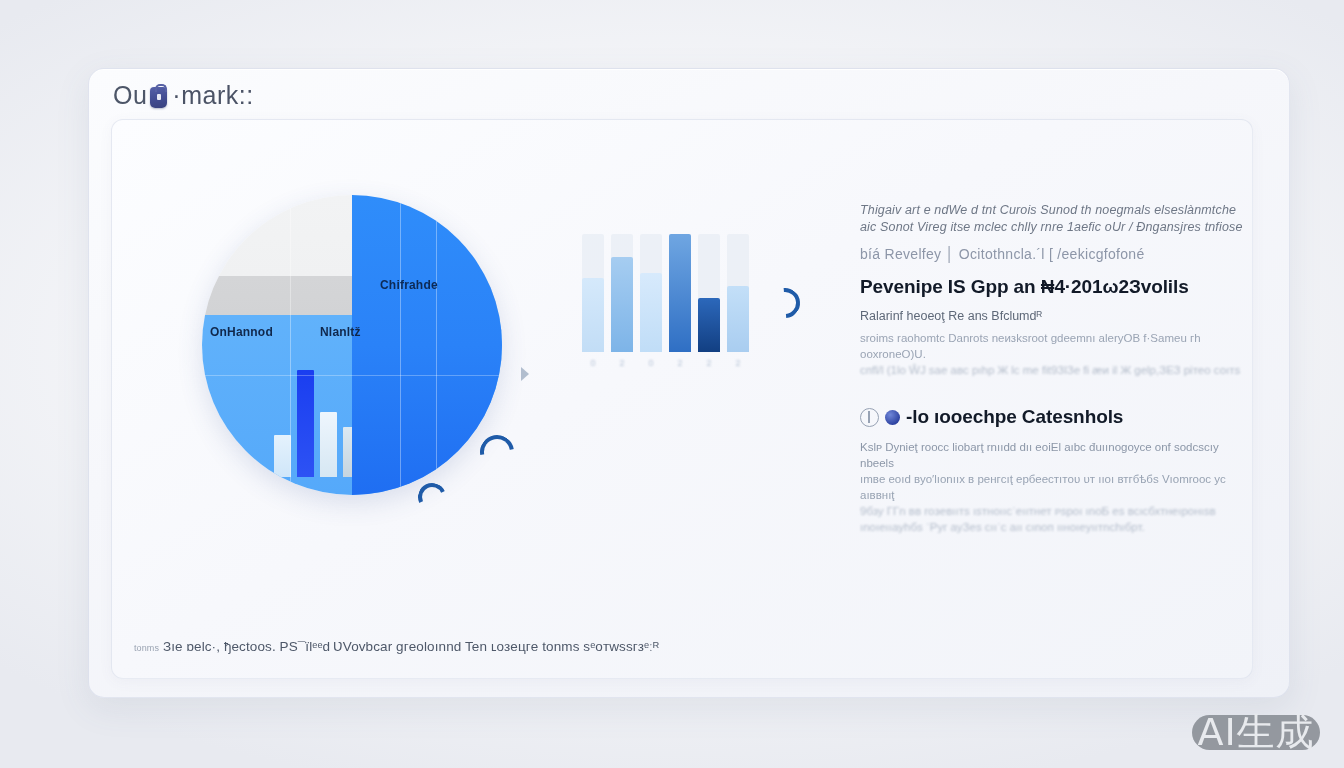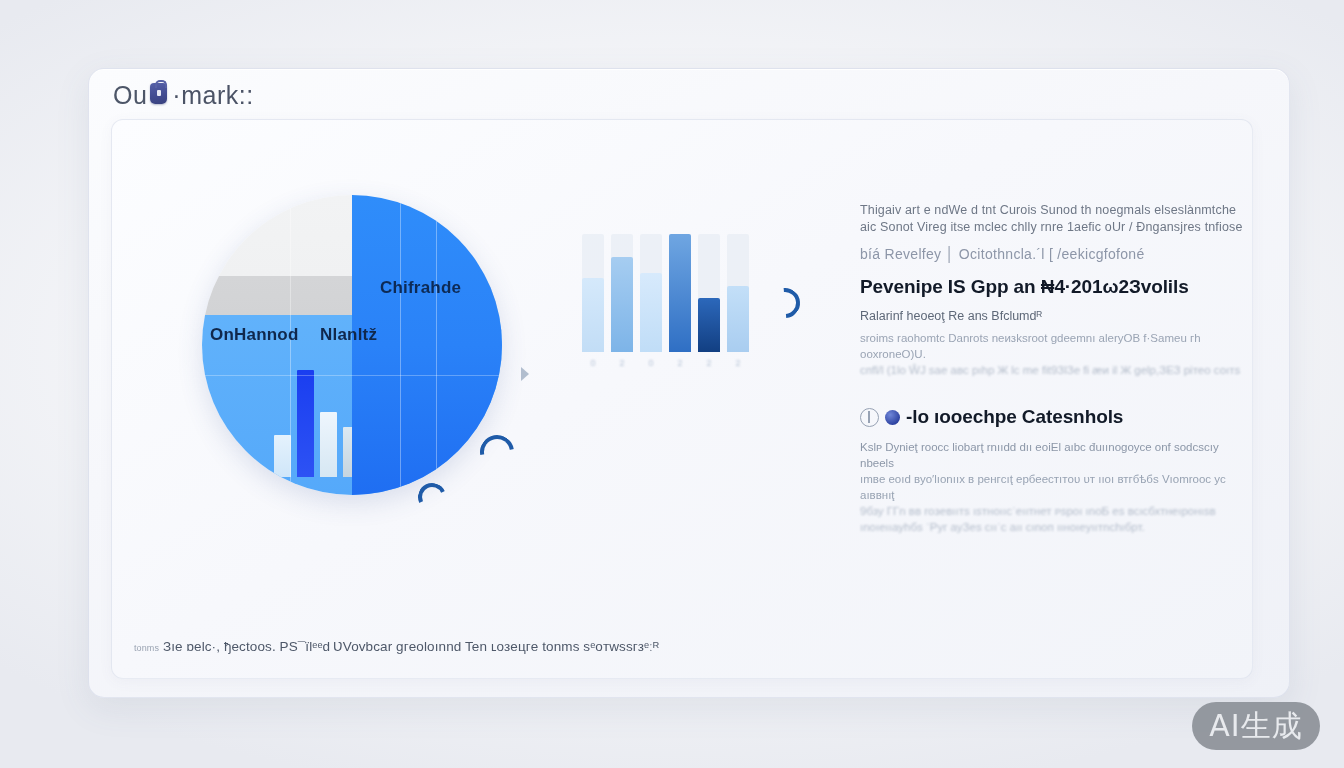--- a/index.html
+++ b/index.html
@@ -36,21 +36,21 @@
     left: 0; top: 0;
     width: 100%;
     height: 52px;
     display: flex;
     align-items: center;
     padding-left: 24px;
     box-sizing: border-box;
   }
   .brand {
     display: flex;
-    align-items: flex-start;
+    align-items: center;
     font-size: 25px;
     letter-spacing: 0.5px;
     color: #525a6b;
     font-weight: 400;
     filter: blur(0.25px);
   }
   .brand-pre { color: #4d5668; }
   .brand-badge {
     display: inline-block;
     width: 17px;
@@ -139,21 +139,21 @@
   }
   .pie-gridh {
     position: absolute;
     left: 0;
     width: 100%;
     height: 1px;
     background: rgba(255,255,255,0.28);
   }
   .pie-label {
     position: absolute;
-    font-size: 17px;
+    font-size: 12px;
     font-weight: 700;
     color: #10284c;
     letter-spacing: 0.2px;
     filter: blur(0.3px);
     white-space: nowrap;
   }
   .pie-label.l1 { left: 8px;  top: 130px; }
   .pie-label.l2 { left: 82px; top: 130px; padding-left: 36px; }
   .pie-label.l3 { left: 178px; top: 83px; color:#0d2a55; }
 
@@ -225,20 +225,21 @@
   .right-col {
     position: absolute;
     left: 748px;
     top: 82px;
     width: 390px;
   }
   .blurline {
     color: #6e7786;
     filter: blur(0.45px);
     letter-spacing: 0.15px;
+    font-style: italic;
   }
   .lead {
     font-size: 12.5px;
     line-height: 17px;
     margin-bottom: 10px;
   }
   .byline {
     font-size: 14px;
     color: #8d96a8;
     filter: blur(0.6px);
@@ -302,28 +303,28 @@
     white-space: nowrap;
   }
   .footer .tiny { font-size: 9px; color:#9aa3b2; }
 
   
   .ai-badge {
     position: absolute;
     right: 24px;
     bottom: 18px;
     width: 128px;
-    height: 48px;
+    height: 35px;
     border-radius: 26px;
     background: #8d9299;
     color: #e9ebee;
     display: flex;
     align-items: center;
     justify-content: center;
-    font-size: 30px;
+    font-size: 38px;
     letter-spacing: 1px;
     font-family: "DejaVu Sans", sans-serif;
     opacity: 0.92;
   }
 </style>
 </head>
 <body>
 
 <div class="outer-card">
 

